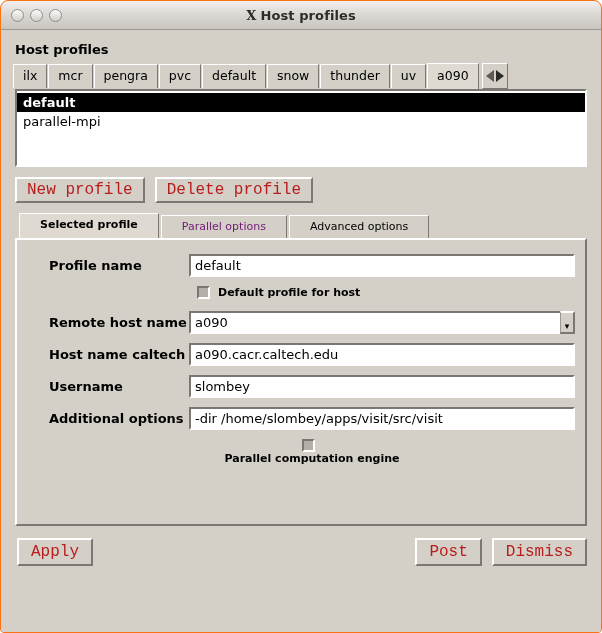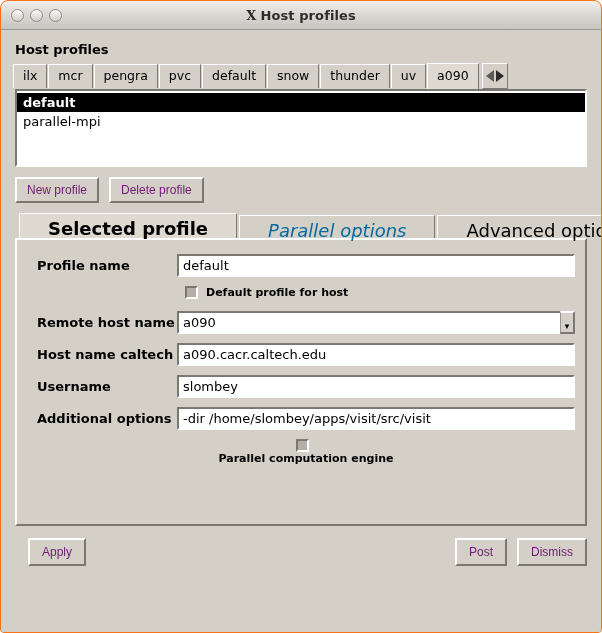--- a/index.html
+++ b/index.html
@@ -154,23 +154,23 @@
     color: #ffffff;
     font-weight: bold;
   }
 
   
   .btn {
     background: #d4d0c8;
     border: 2px solid;
     border-color: #ffffff #7b7873 #7b7873 #ffffff;
     padding: 3px 10px;
-    font-size: 12px;
-    font-family: Liberation Sans, sans-serif;
-    color: #701a75;
+    font-size: 16px;
+    font-family: Liberation Mono, monospace;
+    color: #b91c1c;
     cursor: default;
     box-sizing: border-box;
     line-height: 16px;
   }
 
   .btn-row {
     margin: 10px 2px 10px 2px;
     display: flex;
     gap: 10px;
   }
@@ -183,42 +183,41 @@
     display: flex;
     align-items: flex-end;
     height: 25px;
     margin-left: 4px;
   }
   .nbtab {
     background: #d4d0c8;
     border: 1px solid;
     border-color: #ffffff #7b7873 #d4d0c8 #ffffff;
     border-bottom: none;
-    padding: 4px 28px;
-    font-size: 18px;
+    padding: 4px 20px;
+    font-size: 11px;
     height: 23px;
     box-sizing: border-box;
     margin-right: 2px;
     white-space: nowrap;
     cursor: default;
   }
   .nbtab.selected {
     background: #dedad2;
     font-weight: bold;
     height: 25px;
   }
   .nbtab.disabled {
-    color: #0369a1;
-    font-style: italic;
+    color: #701a75;
   }
   .nb-panel {
     background: #d4d0c8;
     border: 2px solid;
     border-color: #ffffff #7b7873 #7b7873 #ffffff;
-    padding: 14px 10px 10px 12px;
+    padding: 14px 10px 10px 24px;
     box-sizing: border-box;
     height: 288px;
   }
 
   
   .frow {
     display: flex;
     align-items: center;
     margin-bottom: 9px;
   }
@@ -316,21 +315,21 @@
   }
   .checklabel {
     font-size: 11px;
     font-weight: bold;
   }
 
   
   .bottom-row {
     display: flex;
     align-items: center;
-    margin: 12px 2px 0 15px;
+    margin: 12px 2px 0 4px;
   }
   .spacer { flex: 1; }
   .bottom-row .btn { padding: 4px 12px; }
   .gap { width: 10px; }
 </style>
 </head>
 <body>
 
 <div class="window">
 

